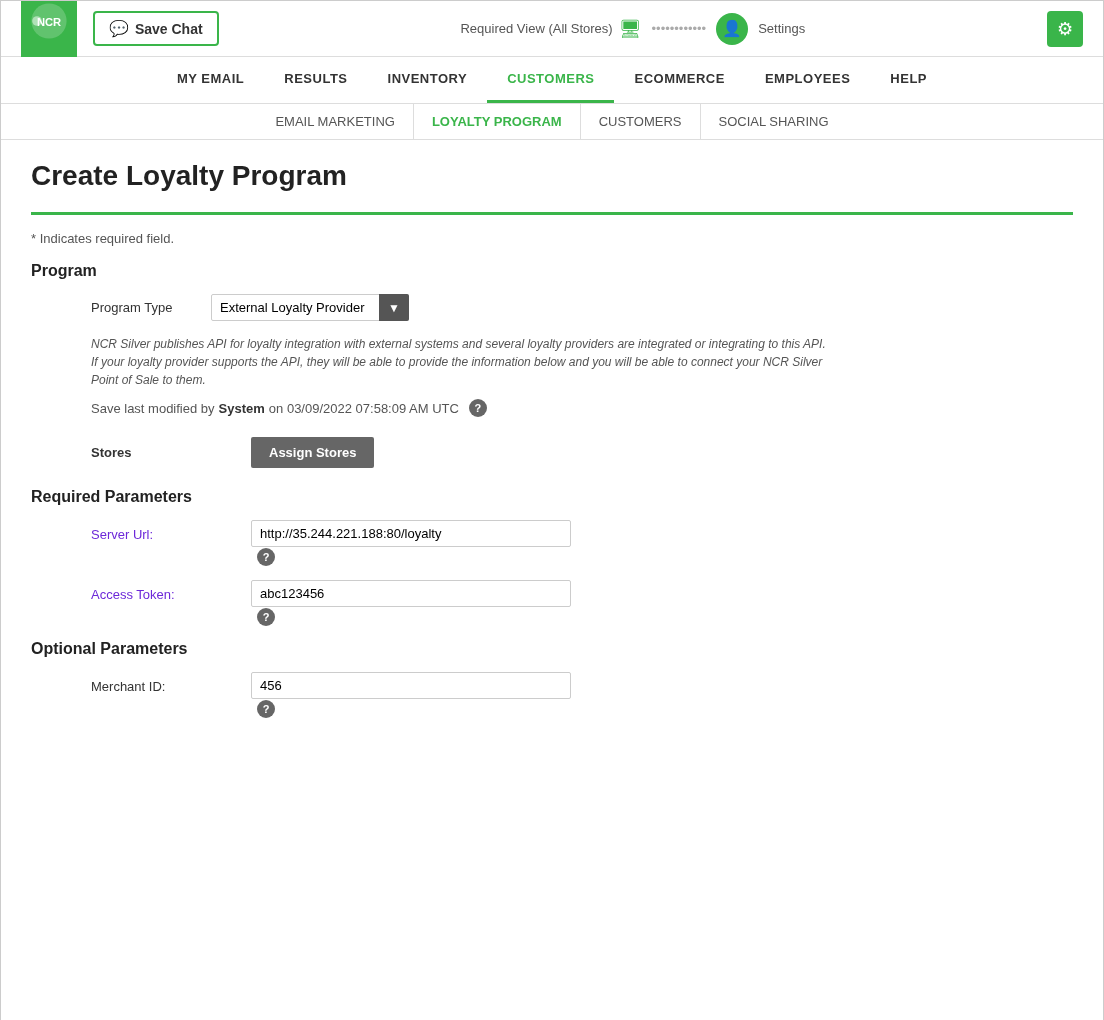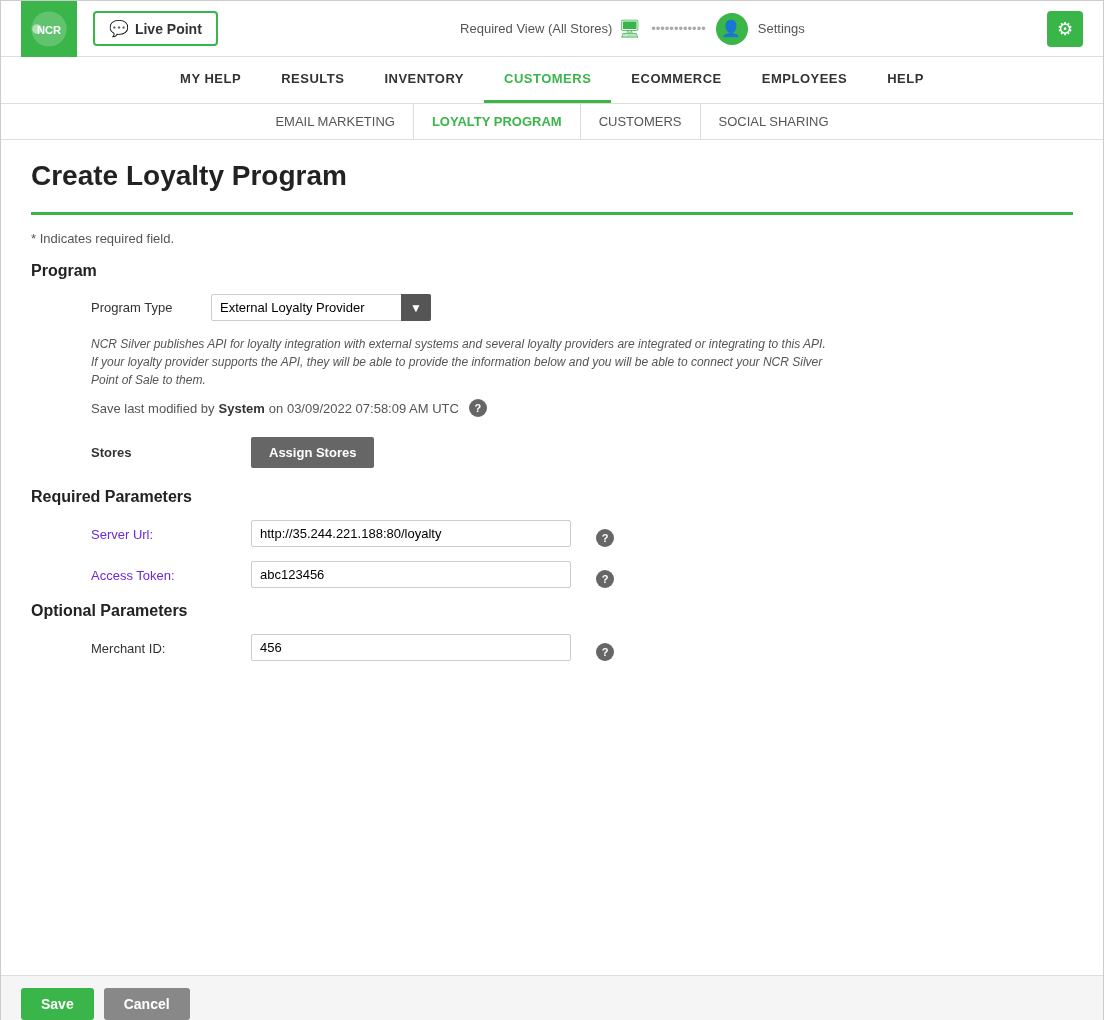--- a/index.html
+++ b/index.html
@@ -12,21 +12,21 @@
       display: flex;
       align-items: center;
       padding: 0 20px;
       height: 56px;
     }
     .logo-box {
       background: #3ab54a;
       width: 56px;
       height: 56px;
       display: flex;
-      align-items: center;
+      align-items: flex-start;
       justify-content: center;
       flex-shrink: 0;
       margin-right: 16px;
     }
     .logo-box svg { width: 40px; height: 40px; }
     .live-chat-btn {
       border: 2px solid #3ab54a;
       background: #fff;
       border-radius: 4px;
       padding: 6px 14px;
@@ -165,21 +165,21 @@
       font-weight: bold;
       margin-left: 6px;
       cursor: pointer;
       flex-shrink: 0;
     }
     .select-wrapper {
       position: relative;
       display: inline-block;
     }
     .select-wrapper select {
-      width: 220px;
+      width: 198px;
       padding: 5px 30px 5px 8px;
       border: 1px solid #ccc;
       border-radius: 2px;
       font-size: 13px;
       appearance: none;
       background: #fff;
       cursor: pointer;
     }
     .select-arrow {
       position: absolute;
@@ -291,63 +291,64 @@
       margin-bottom: 14px;
     }
     .program-type-label {
       width: 120px;
       min-width: 120px;
       font-size: 13px;
       color: #333;
     }
     .input-with-help {
       display: flex;
-      align-items: flex-end;
-      gap: 19px;
+      align-items: flex-start;
+      gap: 1px;
+      flex-direction: column;
     }
   </style>
 </head>
 <body>
 
 <div class="outer-wrapper">
   <div class="inner-page">
 
     <div class="header">
       <div class="logo-box">
         <svg viewBox="0 0 50 50" xmlns="http://www.w3.org/2000/svg">
           <circle cx="25" cy="25" r="22" fill="white" opacity="0.2"></circle>
           <text x="50%" y="55%" dominant-baseline="middle" text-anchor="middle" fill="white" font-size="14" font-weight="bold" font-family="Arial">NCR</text>
           <circle cx="10" cy="25" r="6" fill="white" opacity="0.5"></circle>
         </svg>
       </div>
 
       <button class="live-chat-btn">
         <span style="color:#3ab54a; font-size:16px;">💬</span>
-        <span>Live Point</span>
+        <span>Save Chat</span>
       </button>
 
       <div class="header-center">
         <div class="store-selector">
           <span>Required View (All Stores)</span>
           <span style="color:#3ab54a; font-size:18px;">🖥</span>
         </div>
         <span style="color:#aaa; font-size:13px;">••••••••••••</span>
         <div class="user-avatar">
           <span>👤</span>
         </div>
         <span style="color:#555; font-size:13px;">Settings</span>
       </div>
 
       <div class="settings-gear">
         <span>⚙</span>
       </div>
     </div>
 
     <div class="main-nav">
-      <a href="#">MY HELP</a>
+      <a href="#">MY EMAIL</a>
       <a href="#">RESULTS</a>
       <a href="#">INVENTORY</a>
       <a href="#" class="active">CUSTOMERS</a>
       <a href="#">ECOMMERCE</a>
       <a href="#">EMPLOYEES</a>
       <a href="#">HELP</a>
     </div>
 
     <div class="sub-nav">
       <a href="#">EMAIL MARKETING</a>

